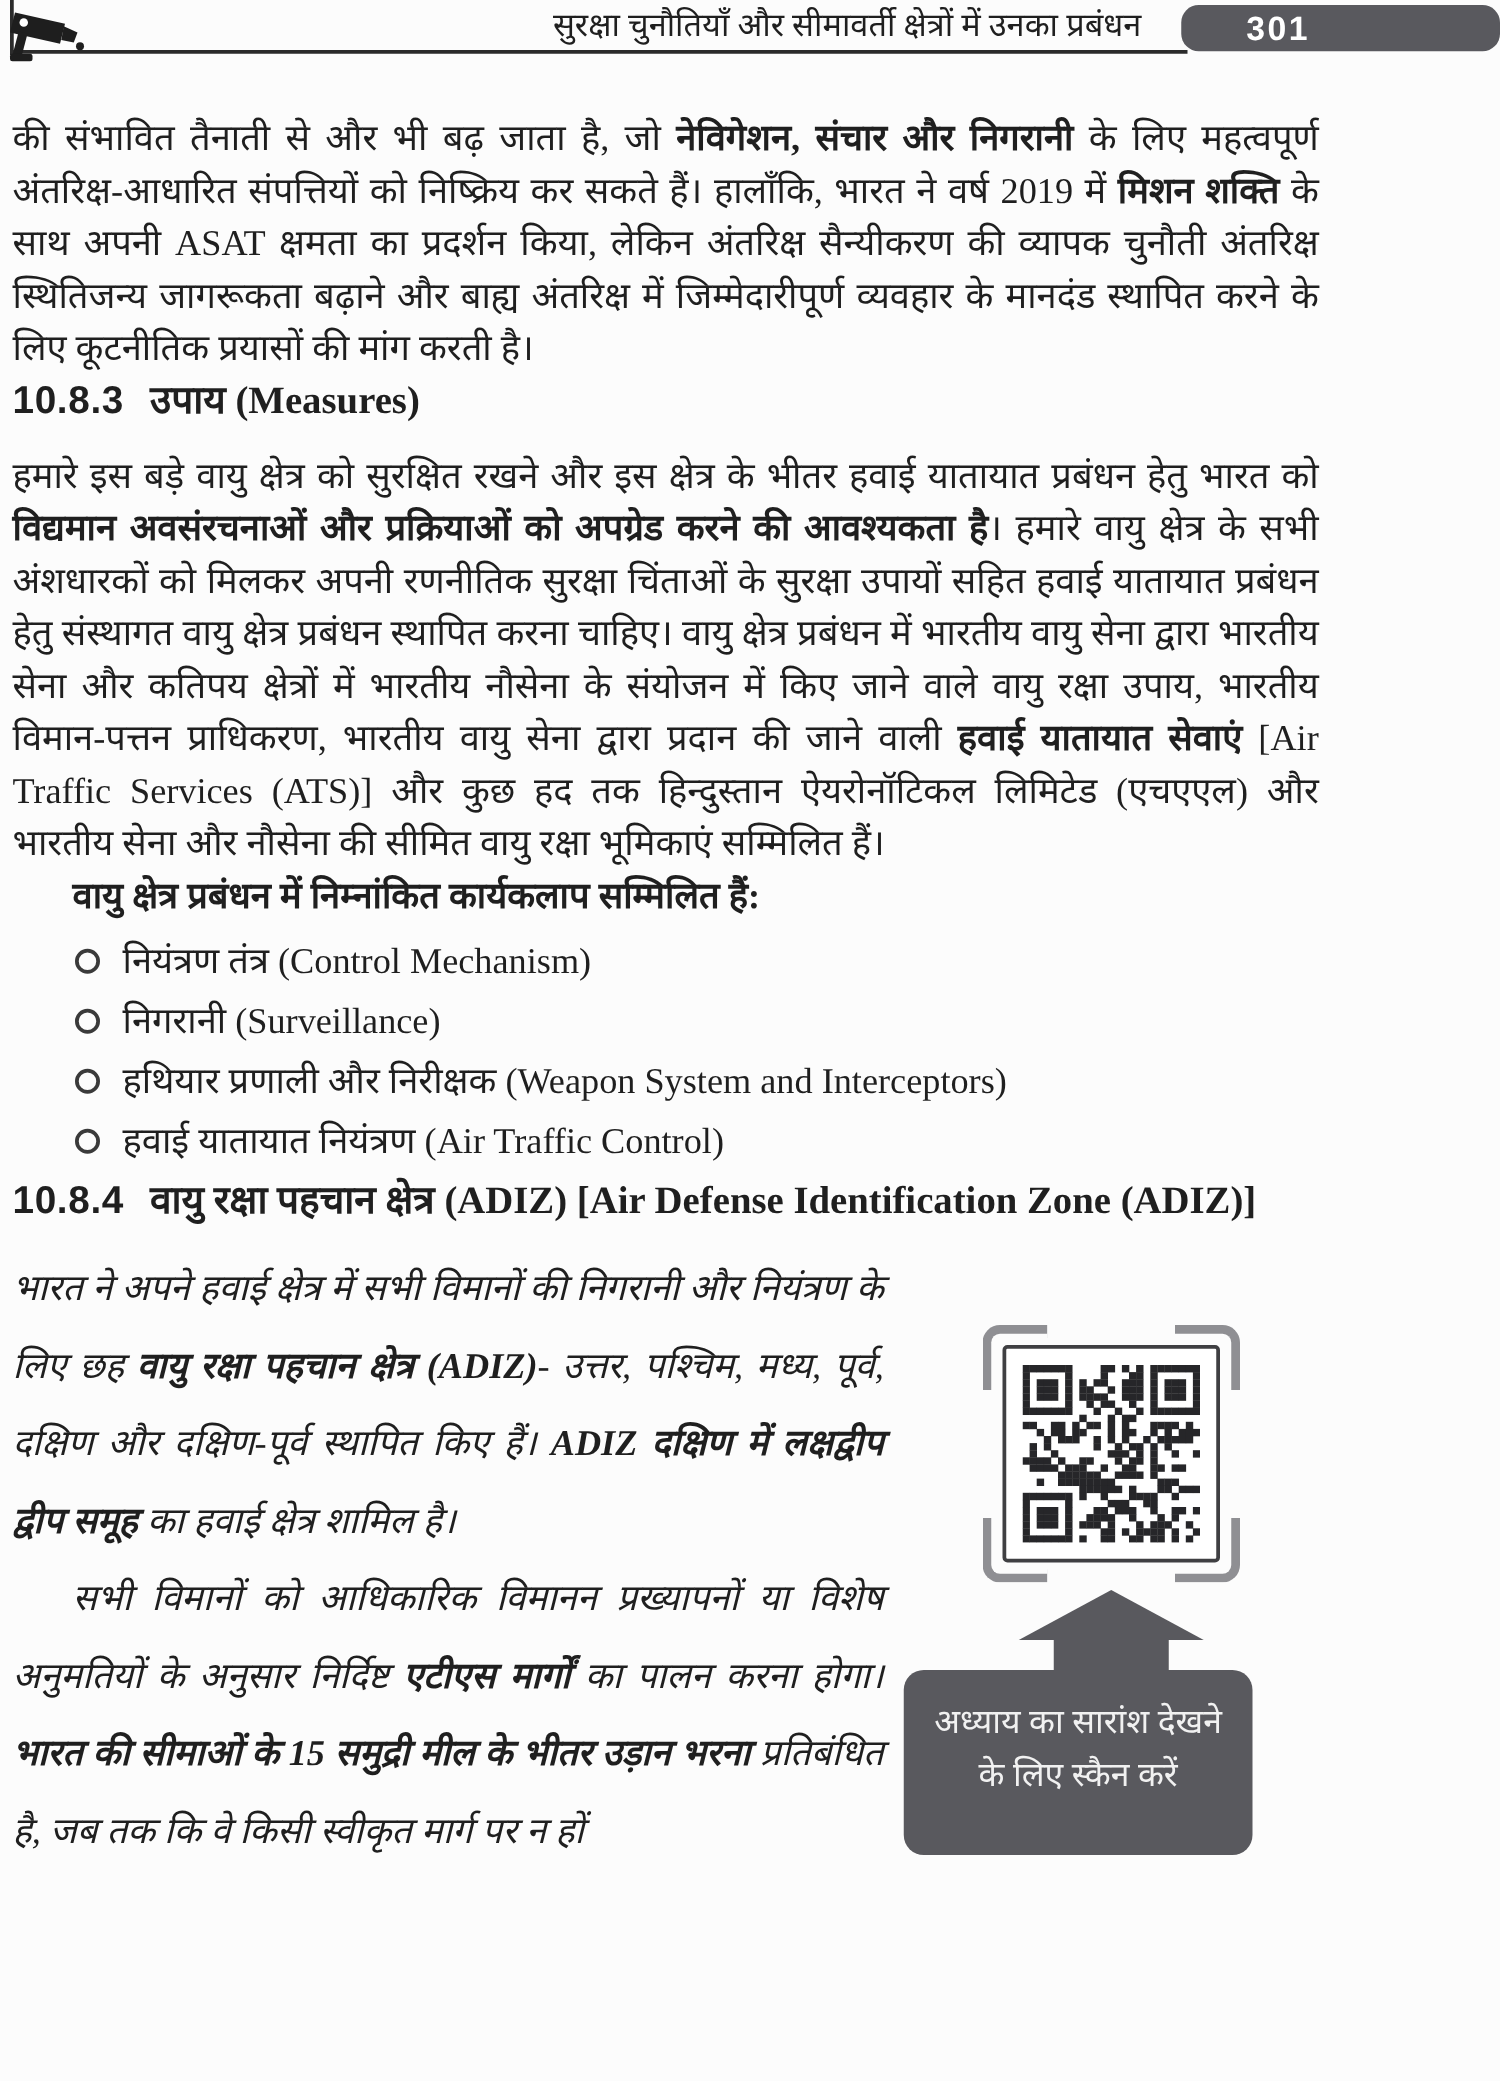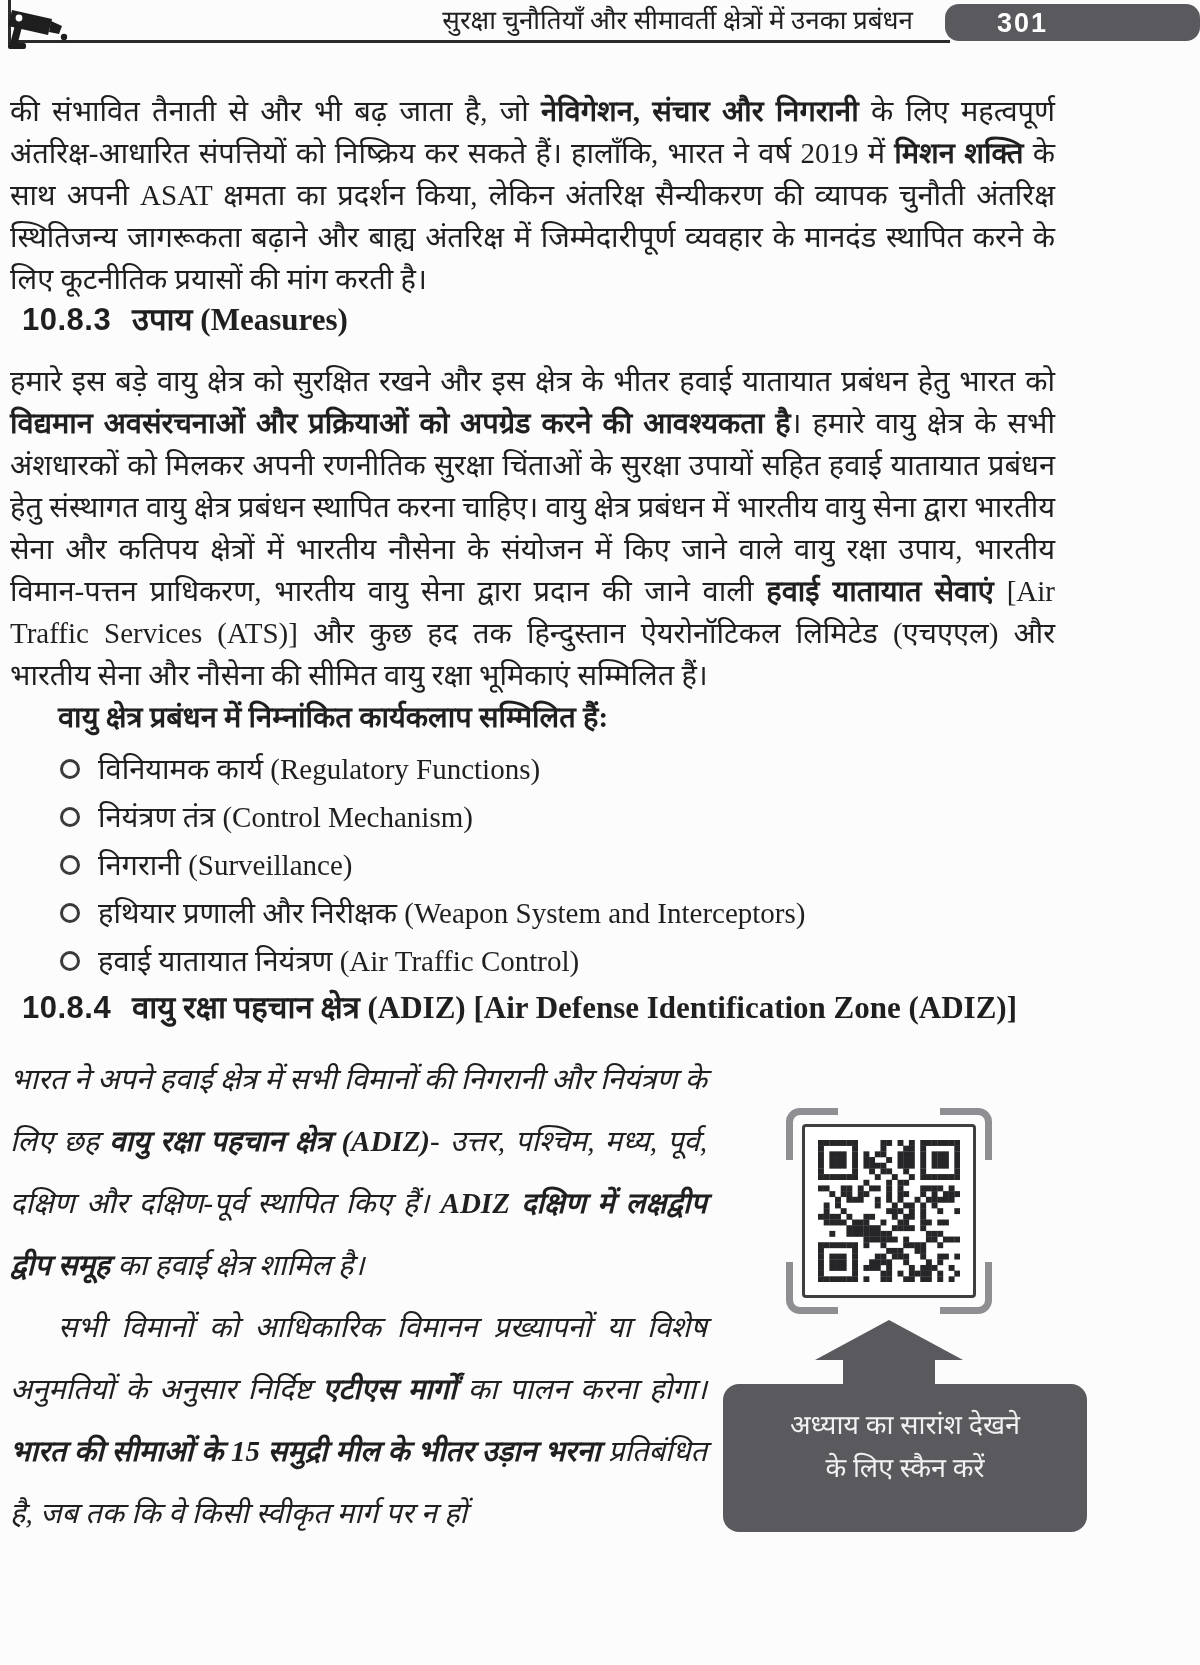--- a/index.html
+++ b/index.html
@@ -30,21 +30,21 @@
     background:var(--bar);color:#fff;
     font-family:"Liberation Sans","DejaVu Sans",sans-serif;
     font-weight:700;font-size:27px;letter-spacing:2px;
     display:flex;align-items:center;padding-left:52px;border-radius:14px;
   }
   
   main{padding:44px 145px 0 10px;}
   p.body{margin:0;text-align:justify;}
   .mb1{margin-bottom:26px;}
   .mb2{margin-bottom:16px;}
-  h2.section{display:flex;margin:0 0 20px 12px;font-size:31px;line-height:40px;}
+  h2.section{display:flex;margin:0 0 20px 0;font-size:31px;line-height:40px;}
   .sec-num{
     flex:0 0 110px;font-family:"Liberation Sans","DejaVu Sans",sans-serif;
     font-weight:700;letter-spacing:.5px;
   }
   .sec-title{font-weight:700;flex:1;}
   .h1084{margin-top:24px;margin-bottom:14px;}
   .list-intro{font-weight:700;text-indent:48px;margin:0 0 10px 0;}
   ul.funcs{list-style:none;margin:0;padding:0;}
   ul.funcs li{position:relative;padding-left:88px;line-height:42px;margin-bottom:6px;}
   ul.funcs li::before{
@@ -64,21 +64,21 @@
   .c.bl{bottom:0;left:0;border-bottom-width:7px;border-left-width:7px;border-bottom-left-radius:14px;}
   .c.br{bottom:0;right:0;border-bottom-width:7px;border-right-width:7px;border-bottom-right-radius:14px;}
   .qr-box{
     position:absolute;inset:16px;background:#fff;border:3px solid #3f3f42;border-radius:4px;
     display:flex;align-items:center;justify-content:center;
   }
   .arrow-up{width:0;height:0;border-left:74px solid transparent;border-right:74px solid transparent;
     border-bottom:40px solid var(--bar);margin:6px auto 0;}
   .arrow-stem{width:92px;height:24px;background:var(--bar);margin:0 auto;}
   .fig-caption{
-    width:364px;background:var(--bar);border-radius:16px;color:#f1f1f1;
+    width:279px;background:var(--bar);border-radius:16px;color:#f1f1f1;
     padding:20px 6px 42px;font-size:27px;line-height:43px;text-align:center;
   }
 </style>
 </head>
 <body>
 
 <header>
   <span class="hdr-vtick"></span>
   <span class="hdr-rule"></span>
   <svg class="camera" width="62" height="50" viewBox="0 0 62 50" aria-hidden="true">
@@ -102,21 +102,20 @@
   <h2 class="section">
     <span class="sec-num">10.8.3</span>
     <span class="sec-title">उपाय (Measures)</span>
   </h2>
 
   <p class="body mb2"><span>हमारे इस बड़े वायु क्षेत्र को सुरक्षित रखने और इस क्षेत्र के भीतर हवाई यातायात प्रबंधन हेतु भारत को </span><b>विद्यमान अवसंरचनाओं और प्रक्रियाओं को अपग्रेड करने की आवश्यकता है</b><span>। हमारे वायु क्षेत्र के सभी अंशधारकों को मिलकर अपनी रणनीतिक सुरक्षा चिंताओं के सुरक्षा उपायों सहित हवाई यातायात प्रबंधन हेतु संस्थागत वायु क्षेत्र प्रबंधन स्थापित करना चाहिए। वायु क्षेत्र प्रबंधन में भारतीय वायु सेना द्वारा भारतीय सेना और कतिपय क्षेत्रों में भारतीय नौसेना के संयोजन में किए जाने वाले वायु रक्षा उपाय, भारतीय विमान-पत्तन प्राधिकरण, भारतीय वायु सेना द्वारा प्रदान की जाने वाली </span><b>हवाई यातायात सेवाएं</b><span> [Air Traffic Services (ATS)] और कुछ हद तक हिन्दुस्तान ऐयरोनॉटिकल लिमिटेड (एचएएल) और भारतीय सेना और नौसेना की सीमित वायु रक्षा भूमिकाएं सम्मिलित हैं।</span></p>
 
   <p class="list-intro">वायु क्षेत्र प्रबंधन में निम्नांकित कार्यकलाप सम्मिलित हैं:</p>
 
   <ul class="funcs">
-    <li>विनियामक कार्य (Regulatory Functions)</li>
     <li>नियंत्रण तंत्र (Control Mechanism)</li>
     <li>निगरानी (Surveillance)</li>
     <li>हथियार प्रणाली और निरीक्षक (Weapon System and Interceptors)</li>
     <li>हवाई यातायात नियंत्रण (Air Traffic Control)</li>
   </ul>
 
   <h2 class="section h1084">
     <span class="sec-num">10.8.4</span>
     <span class="sec-title">वायु रक्षा पहचान क्षेत्र (ADIZ) [Air Defense Identification Zone (ADIZ)]</span>
   </h2>

